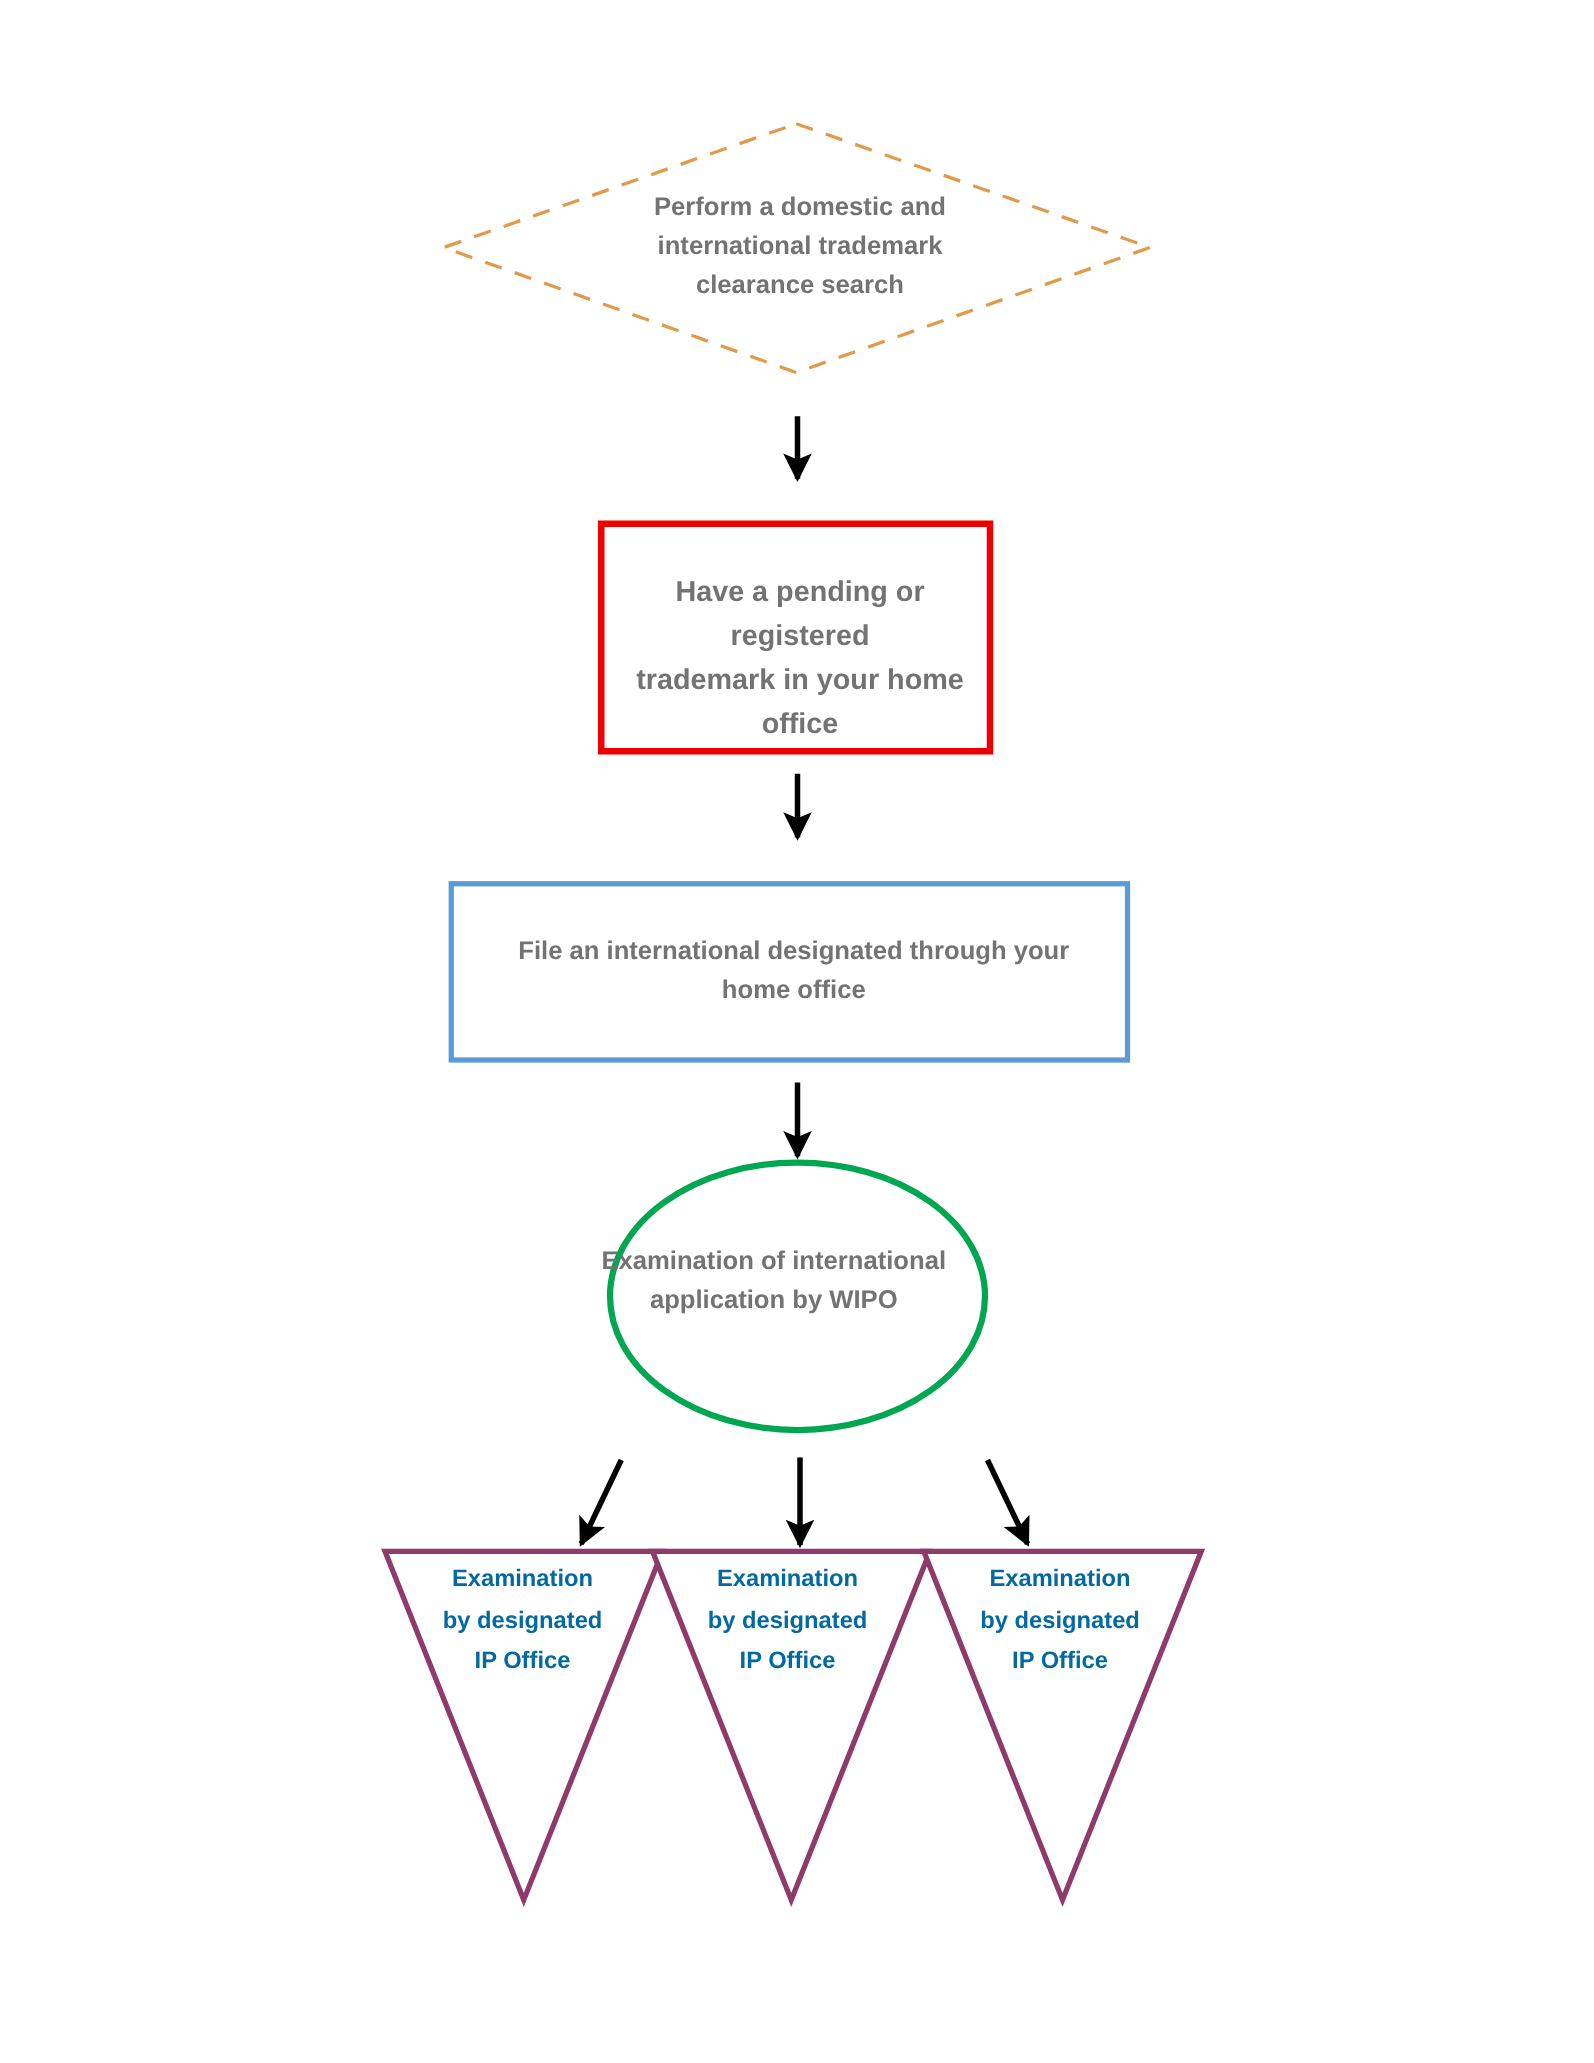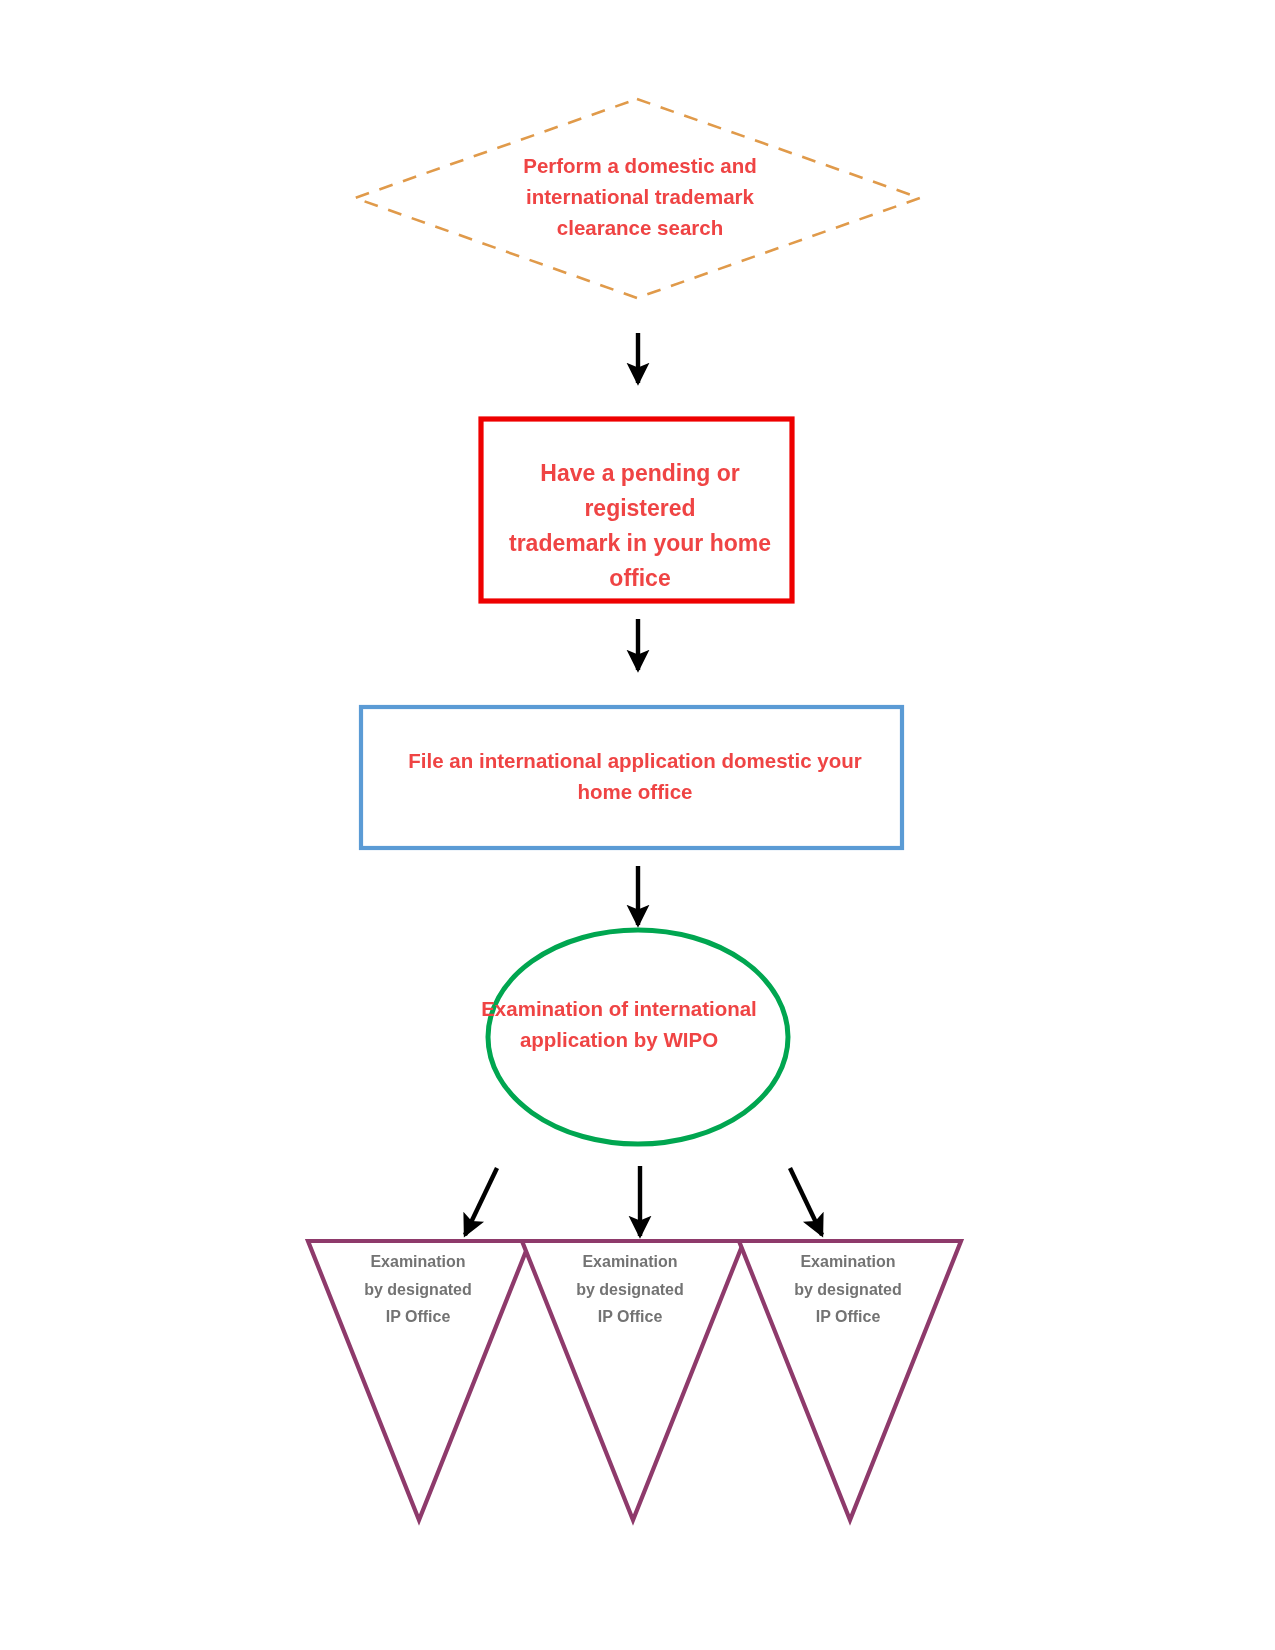--- a/index.html
+++ b/index.html
@@ -17,21 +17,21 @@
   #canvas {
     position: absolute;
     inset: 0;
     width: 1275px;
     height: 1650px;
   }
   .node-label {
     position: absolute;
     text-align: center;
     font-weight: bold;
-    color: #ef4444;
+    color: #737373;
     line-height: 1.52;
     pointer-events: none;
     white-space: pre-line;
   }
 
   
   #diamond-label {
     left: 455px;
     top: 150px;
     width: 370px;
@@ -60,24 +60,24 @@
     top: 993px;
     width: 320px;
     font-size: 20.5px;
   }
 
   
   .triangle-label {
     position: absolute;
     top: 1248px;
     width: 200px;
-    font-size: 16px;
+    font-size: 19px;
     text-align: center;
     font-weight: bold;
-    color: #737373;
+    color: #0369a1;
     line-height: 1.72;
     white-space: pre-line;
     pointer-events: none;
   }
   #tri-label-0 { left: 318px; }
   #tri-label-1 { left: 530px; }
   #tri-label-2 { left: 748px; }
 </style>
 </head>
 <body>
@@ -119,21 +119,21 @@
 </svg>
 
 <div class="node-label" id="diamond-label">Perform a domestic and
 international trademark
 clearance search</div>
 
 <div class="node-label" id="redbox-label">Have a pending or registered
 trademark in your home
 office</div>
 
-<div class="node-label" id="bluebox-label">File an international application domestic your
+<div class="node-label" id="bluebox-label">File an international designated through your
 home office</div>
 
 <div class="node-label" id="ellipse-label">Examination of international
 application by WIPO</div>
 
 <div class="triangle-label" id="tri-label-0">Examination
 by designated
 IP Office</div>
 
 <div class="triangle-label" id="tri-label-1">Examination

